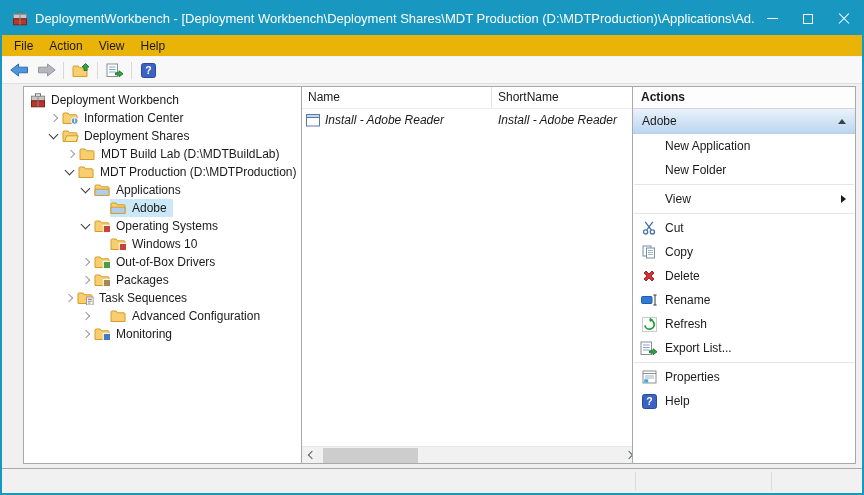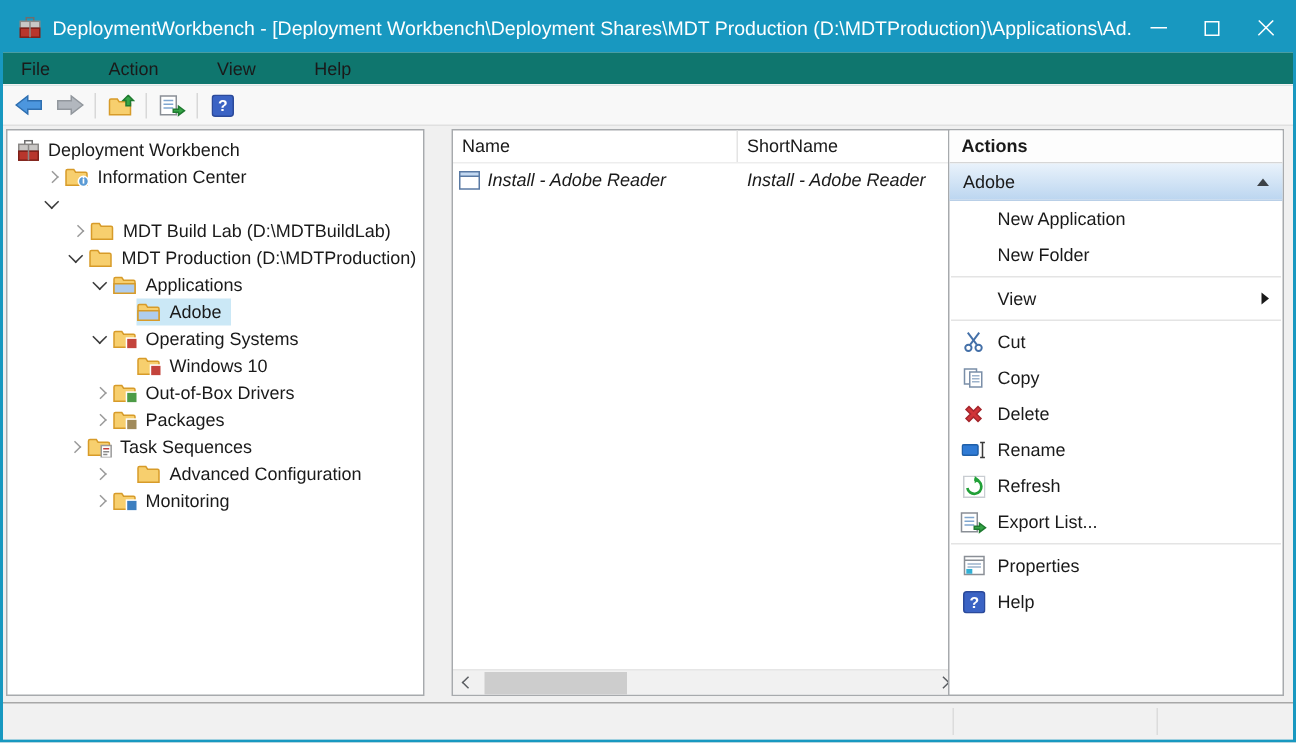--- a/index.html
+++ b/index.html
@@ -22,35 +22,35 @@
   .glyph-min{ width:11px; height:1px; background:#fff; }
   .glyph-max{ width:10px; height:10px; border:1px solid #fff; }
   .glyph-close{ position:relative; width:12px; height:12px; }
   .glyph-close::before,.glyph-close::after{
     content:""; position:absolute; left:-1px; top:5px; width:14px; height:1.4px; background:#fff;
   }
   .glyph-close::before{ transform:rotate(45deg); }
   .glyph-close::after{ transform:rotate(-45deg); }
   
   .menubar{
-    height:22px; background:#0f766e; display:flex; align-items:center;
-    padding-left:4px; border-bottom:1px solid #f2f2f2;gap:23px;
+    height:22px; background:#eab308; display:flex; align-items:center;
+    padding-left:4px; border-bottom:1px solid #f2f2f2;
   }
   .menu-item{ font-size:12px; color:#1a1a1a; padding:0 8px; height:22px; line-height:22px; }
   
   .toolbar{
     height:27px; background:#f8f8f8; border-bottom:1px solid #e0e0e0;
     display:flex; align-items:center; padding-left:4px;
   }
   .tbtn{ width:27px; height:23px; display:flex; align-items:center; justify-content:center; }
   .tsep{ width:1px; height:17px; background:#d8d8d8; margin:0 3px; }
   
   .content{ position:absolute; left:0; right:0; top:82px; bottom:25px; background:#f0f0f0; }
   .pane{ position:absolute; top:2px; bottom:4px; background:#fff; border:1px solid #a7aaad; }
-  .pane-tree{ left:2px; width:279px; overflow:hidden; padding-top:4px; }
+  .pane-tree{ left:21px; width:279px; overflow:hidden; padding-top:4px; }
   .pane-list{ left:299px; width:338px; }
   .pane-actions{ left:630px; width:224px; }
   
   .trow{ display:flex; align-items:center; height:18px; font-size:12px; color:#1a1a1a; white-space:nowrap; }
   .exp{ width:16px; height:16px; position:relative; flex:none; }
   .exp.collapsed::before{
     content:""; position:absolute; left:5px; top:5px; width:5px; height:5px;
     border-top:1px solid #9a9a9a; border-right:1px solid #9a9a9a; transform:rotate(45deg);
   }
   .exp.expanded::before{
@@ -214,20 +214,29 @@
                 <circle cx="12.6" cy="9.9" r="3.4" fill="#5B9BD5" stroke="#ffffff"></circle>
                 <rect x="12.1" y="8.2" width="1.1" height="3.2" fill="#ffffff"></rect>
                 <rect x="12.1" y="6.9" width="1.1" height="1" fill="#ffffff"></rect>
               </svg>
             </span>
             <span class="tlabel">Information Center</span>
           </span>
         </div>
         <div class="trow" style="padding-left: 22px;">
           <span class="exp expanded"></span>
+          <span class="tbody">
+            <span class="ico">
+              <svg width="17" height="14" viewBox="0 0 17 14">
+                <path d="M1 12.5 V3 a1 1 0 0 1 1 -1 h4.2 l1.2 1.8 H14 a1 1 0 0 1 1 1 V12.5 Z" fill="#F7CF6E" stroke="#D79B29"></path>
+                <path d="M2.6 12.5 L4.6 6.8 H16.2 L14.2 12.5 Z" fill="#FBE391" stroke="#D79B29"></path>
+              </svg>
+            </span>
+            <span class="tlabel">Deployment Shares</span>
+          </span>
         </div>
         <div class="trow" style="padding-left: 39px;">
           <span class="exp collapsed"></span>
           <span class="tbody">
             <span class="ico">
               <svg width="17" height="14" viewBox="0 0 17 14">
                 <path d="M1 12.5 V3 a1 1 0 0 1 1 -1 h4.2 l1.2 1.8 H14 a1 1 0 0 1 1 1 V12.5 Z" fill="#F7CF6E" stroke="#D79B29"></path>
               </svg>
             </span>
             <span class="tlabel">MDT Build Lab (D:\MDTBuildLab)</span>

